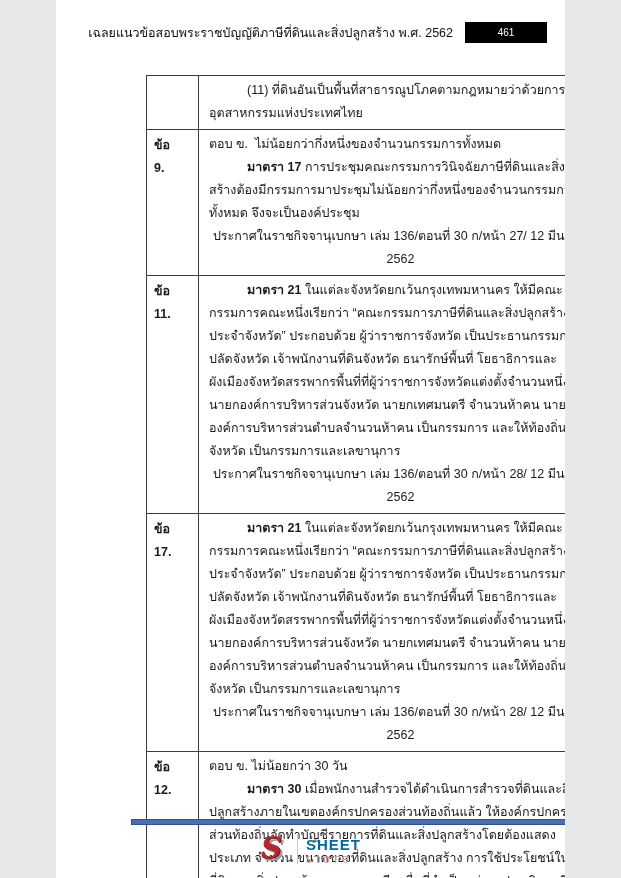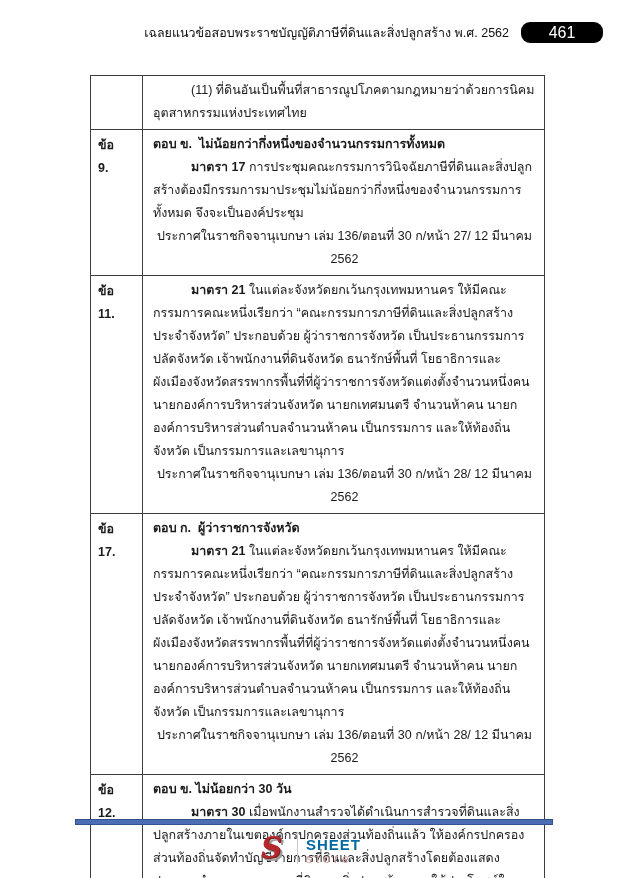--- a/index.html
+++ b/index.html
@@ -1,18 +1,18 @@
 <!DOCTYPE html>
 <html lang="th"><head>
 <meta charset="utf-8">
 <style>
   html,body{margin:0;padding:0;background:#e8e8e8;}
   .page{
     position:relative;
-    width:621px;height:878px;
+    width:509px;height:878px;
     margin:0 auto;
     background:#ffffff;
     font-family:"Liberation Sans","DejaVu Sans",sans-serif;
     color:#1a1a1a;
     overflow:hidden;
   }
   
   .header{
     position:absolute;top:22px;left:0;right:18px;
     display:flex;justify-content:flex-end;align-items:center;
@@ -20,22 +20,22 @@
   .header-title{
     font-size:12.5px;
     color:#111;
     white-space:nowrap;
   }
   .page-badge{
     margin-left:12px;
     width:82px;height:21px;
     background:#000;
     color:#fff;
-    font-size:16px;
-    display:flex;align-items:center;justify-content:center;border-radius:9px;
+    font-size:10px;
+    display:flex;align-items:center;justify-content:center;
   }
   
   .answer-table{
     position:absolute;
     left:90px;top:75px;
     width:455px;
     border:1px solid #3d3d3d;
     box-sizing:border-box;
     background:#fff;
   }
@@ -57,21 +57,21 @@
     flex:1 1 auto;
     box-sizing:border-box;
     padding:3px 8px 4px 10px;
     font-size:12.5px;
     line-height:23px;
   }
   .cell-content p{
     margin:0;
     white-space:pre-wrap;
   }
-  .p-answer{font-weight:bold;}
+  .p-answer{font-weight:normal;}
   .p-indent{text-indent:38px;}
   .p-plain{text-indent:0;text-align:center;}
   
   .footer-bar{
     position:absolute;
     left:75px;top:819px;
     width:478px;height:6px;
     background:#4a6db4;
     border:1px solid #33518f;
     box-sizing:border-box;
@@ -140,21 +140,20 @@
       <div class="t-row">
         <div class="cell-label">ข้อ 11.</div>
         <div class="cell-content">
           <p class="p-indent"><b>มาตรา 21</b> ในแต่ละจังหวัดยกเว้นกรุงเทพมหานคร ให้มีคณะกรรมการคณะหนึ่งเรียกว่า “คณะกรรมการภาษีที่ดินและสิ่งปลูกสร้างประจำจังหวัด” ประกอบด้วย ผู้ว่าราชการจังหวัด เป็นประธานกรรมการ ปลัดจังหวัด เจ้าพนักงานที่ดินจังหวัด ธนารักษ์พื้นที่ โยธาธิการและผังเมืองจังหวัดสรรพากรพื้นที่ที่ผู้ว่าราชการจังหวัดแต่งตั้งจำนวนหนึ่งคน นายกองค์การบริหารส่วนจังหวัด นายกเทศมนตรี จำนวนห้าคน นายกองค์การบริหารส่วนตำบลจำนวนห้าคน เป็นกรรมการ และให้ท้องถิ่นจังหวัด เป็นกรรมการและเลขานุการ</p>
           <p class="p-plain">ประกาศในราชกิจจานุเบกษา เล่ม 136/ตอนที่ 30 ก/หน้า 28/ 12 มีนาคม 2562</p>
         </div>
       </div>
       <div class="t-row">
         <div class="cell-label">ข้อ 17.</div>
         <div class="cell-content">
-          <p class="p-answer">ตอบ ก.  ผู้ว่าราชการจังหวัด</p>
           <p class="p-indent"><b>มาตรา 21</b> ในแต่ละจังหวัดยกเว้นกรุงเทพมหานคร ให้มีคณะกรรมการคณะหนึ่งเรียกว่า “คณะกรรมการภาษีที่ดินและสิ่งปลูกสร้างประจำจังหวัด” ประกอบด้วย ผู้ว่าราชการจังหวัด เป็นประธานกรรมการ ปลัดจังหวัด เจ้าพนักงานที่ดินจังหวัด ธนารักษ์พื้นที่ โยธาธิการและผังเมืองจังหวัดสรรพากรพื้นที่ที่ผู้ว่าราชการจังหวัดแต่งตั้งจำนวนหนึ่งคน นายกองค์การบริหารส่วนจังหวัด นายกเทศมนตรี จำนวนห้าคน นายกองค์การบริหารส่วนตำบลจำนวนห้าคน เป็นกรรมการ และให้ท้องถิ่นจังหวัด เป็นกรรมการและเลขานุการ</p>
           <p class="p-plain">ประกาศในราชกิจจานุเบกษา เล่ม 136/ตอนที่ 30 ก/หน้า 28/ 12 มีนาคม 2562</p>
         </div>
       </div>
       <div class="t-row">
         <div class="cell-label">ข้อ 12.</div>
         <div class="cell-content">
           <p class="p-answer">ตอบ ข. ไม่น้อยกว่า 30 วัน</p>
           <p class="p-indent"><b>มาตรา 30</b> เมื่อพนักงานสำรวจได้ดำเนินการสำรวจที่ดินและสิ่งปลูกสร้างภายในเขตองค์กรปกครองส่วนท้องถิ่นแล้ว ให้องค์กรปกครองส่วนท้องถิ่นจัดทำบัญชีรายการที่ดินและสิ่งปลูกสร้างโดยต้องแสดงประเภท จำนวน ขนาดของที่ดินและสิ่งปลูกสร้าง การใช้ประโยชน์ในที่ดินและสิ่งปลูกสร้างและรายละเอียดอื่นที่จำเป็นแก่การประเมินภาษี ตามระเบียบที่รัฐมนตรีว่าการกระทรวงมหาดไทยประกาศกำหนด และให้ประกาศบัญชีดังกล่าว ณ สำนักงานหรือที่ทำการขององค์กรปกครองส่วนท้องถิ่นหรือสถานที่อื่นด้วยตามที่เห็นสมควร ภายในเขตองค์กรปกครองส่วนท้องถิ่น เป็นเวลาไม่น้อยกว่าสามสิบวัน พร้อมทั้งให้จัดส่งข้อมูลที่เกี่ยวข้องกับผู้เสียภาษีแต่ละรายตามประกาศบัญชีดังกล่าวให้ผู้เสียภาษีรายนั้นทราบด้วย</p>
         </div>

